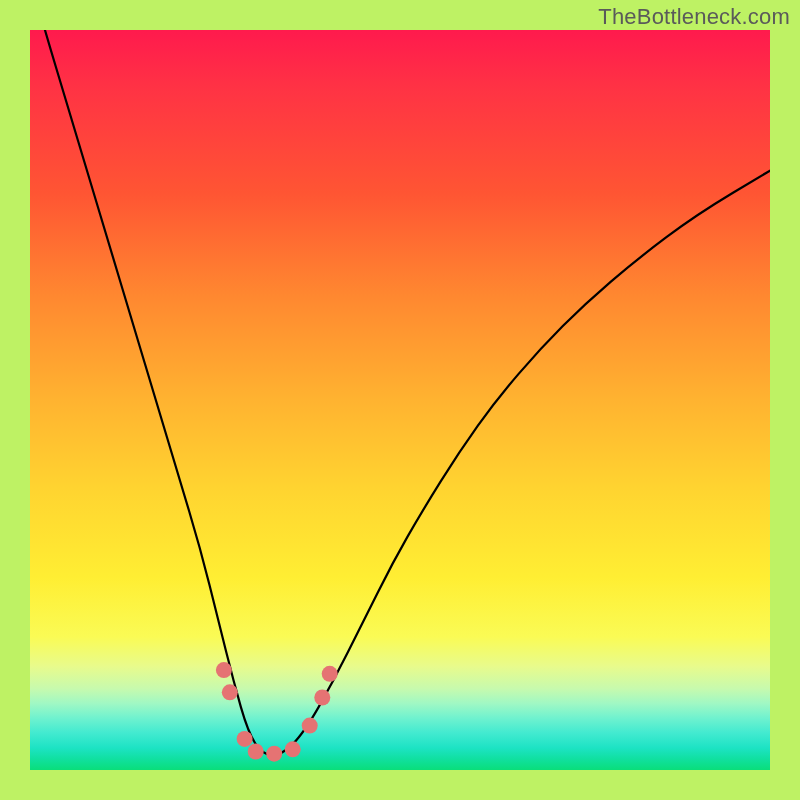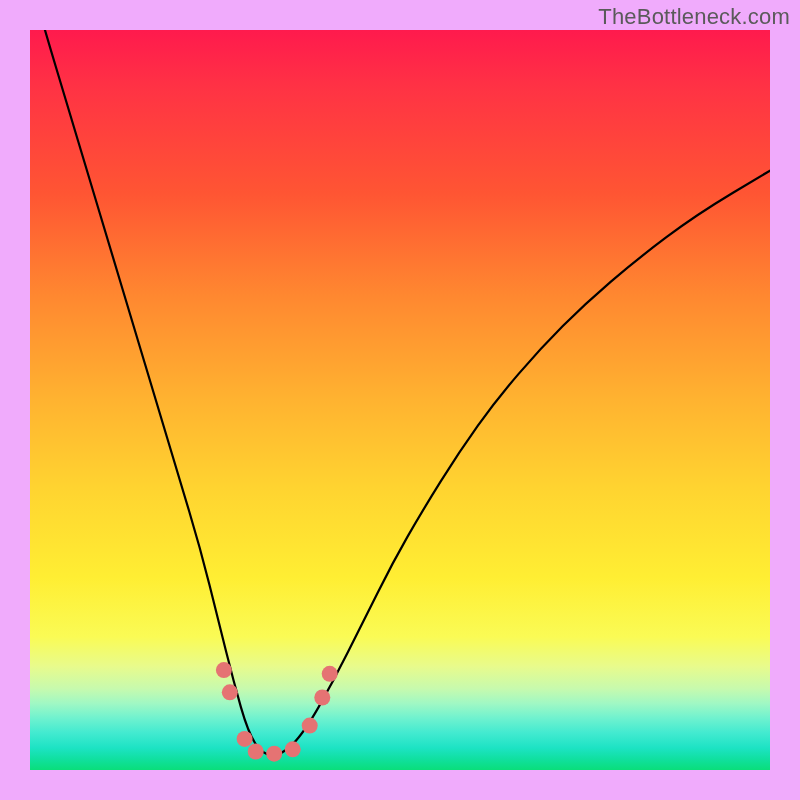--- a/index.html
+++ b/index.html
@@ -9,21 +9,21 @@
     height: 800px;
     background: #000000;
     overflow: hidden;
   }
   .frame {
     position: absolute;
     top: 0;
     left: 0;
     width: 800px;
     height: 800px;
-    background: #f0abfc;
+    background: #bef264;
   }
   .plot {
     position: absolute;
     top: 30px;
     left: 30px;
     width: 740px;
     height: 740px;
     background: linear-gradient(to bottom,
       #ff1a4d 0%,
       #ff3344 8%,

